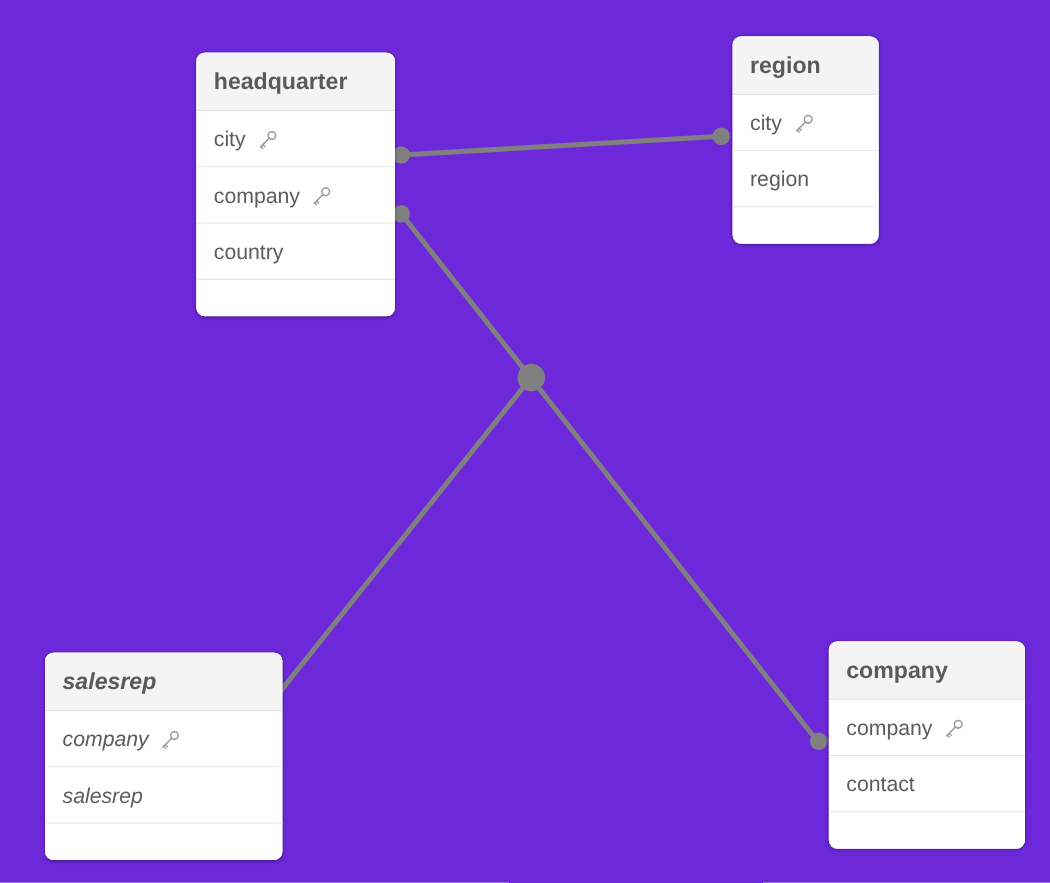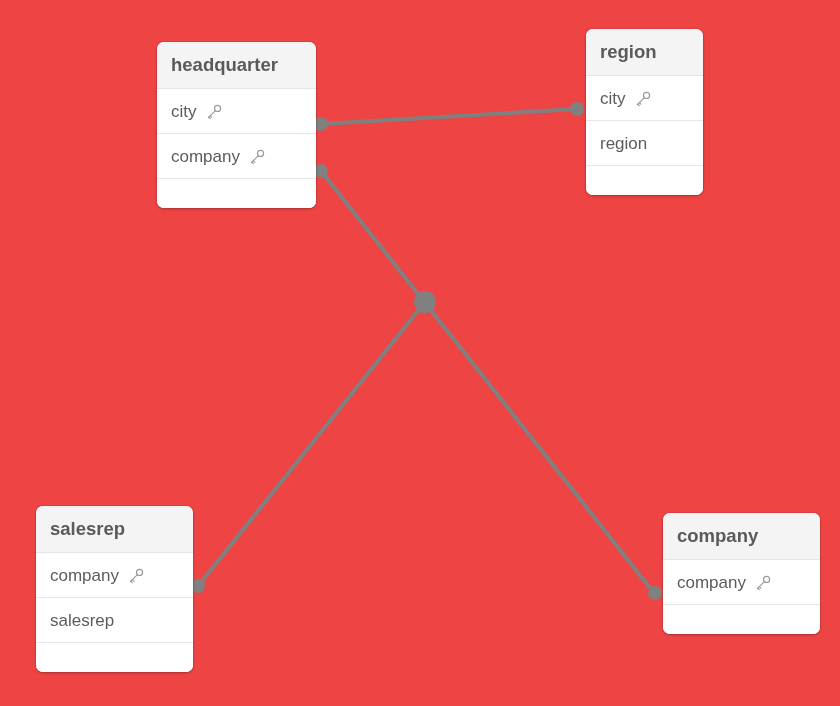--- a/index.html
+++ b/index.html
@@ -14,21 +14,21 @@
     font-family: "Liberation Sans", sans-serif;
     overflow: hidden;
     position: relative;
   }
 
   #canvas {
     position: absolute;
     left: 0; top: 0;
     width: 840px;
     height: 706px;
-    background: #ef4444;
+    background: #6d28d9;
   }
 
   
   #links {
     position: absolute;
     left: 0; top: 0;
     width: 840px;
     height: 706px;
     z-index: 1;
     pointer-events: none;
@@ -132,20 +132,23 @@
             <svg viewBox="0 0 24 24" width="17" height="17">
               <g fill="none" stroke="#9a9a9a" stroke-width="1.7" stroke-linecap="round" stroke-linejoin="round">
                 <circle cx="16.3" cy="7.7" r="4.3"></circle>
                 <path d="M13.25 10.75 L3.3 20.7"></path>
                 <path d="M6.1 17.9 L8.2 20.0"></path>
                 <path d="M4.0 20.0 L5.9 21.9"></path>
               </g>
             </svg>
           </span>
         </div>
+        <div class="table-field">
+          <span class="field-label">country</span>
+        </div>
         <div class="table-footer"></div>
       </div>
       <div class="table-card" style="left: 586px; top: 29px; width: 117px;">
         <div class="table-header">region</div>
         <div class="table-field">
           <span class="field-label">city</span>
           <span class="key-icon">
             <svg viewBox="0 0 24 24" width="17" height="17">
               <g fill="none" stroke="#9a9a9a" stroke-width="1.7" stroke-linecap="round" stroke-linejoin="round">
                 <circle cx="16.3" cy="7.7" r="4.3"></circle>
@@ -154,21 +157,21 @@
                 <path d="M4.0 20.0 L5.9 21.9"></path>
               </g>
             </svg>
           </span>
         </div>
         <div class="table-field">
           <span class="field-label">region</span>
         </div>
         <div class="table-footer"></div>
       </div>
-      <div class="table-card" style="left: 36px; top: 506px; width: 157px;">
+      <div class="table-card" style="left: 36px; top: 522px; width: 190px; font-style: italic;">
         <div class="table-header">salesrep</div>
         <div class="table-field">
           <span class="field-label">company</span>
           <span class="key-icon">
             <svg viewBox="0 0 24 24" width="17" height="17">
               <g fill="none" stroke="#9a9a9a" stroke-width="1.7" stroke-linecap="round" stroke-linejoin="round">
                 <circle cx="16.3" cy="7.7" r="4.3"></circle>
                 <path d="M13.25 10.75 L3.3 20.7"></path>
                 <path d="M6.1 17.9 L8.2 20.0"></path>
                 <path d="M4.0 20.0 L5.9 21.9"></path>
@@ -189,17 +192,20 @@
             <svg viewBox="0 0 24 24" width="17" height="17">
               <g fill="none" stroke="#9a9a9a" stroke-width="1.7" stroke-linecap="round" stroke-linejoin="round">
                 <circle cx="16.3" cy="7.7" r="4.3"></circle>
                 <path d="M13.25 10.75 L3.3 20.7"></path>
                 <path d="M6.1 17.9 L8.2 20.0"></path>
                 <path d="M4.0 20.0 L5.9 21.9"></path>
               </g>
             </svg>
           </span>
         </div>
+        <div class="table-field">
+          <span class="field-label">contact</span>
+        </div>
         <div class="table-footer"></div>
       </div>
     </div>
 
 </div>
 
 </body></html>

